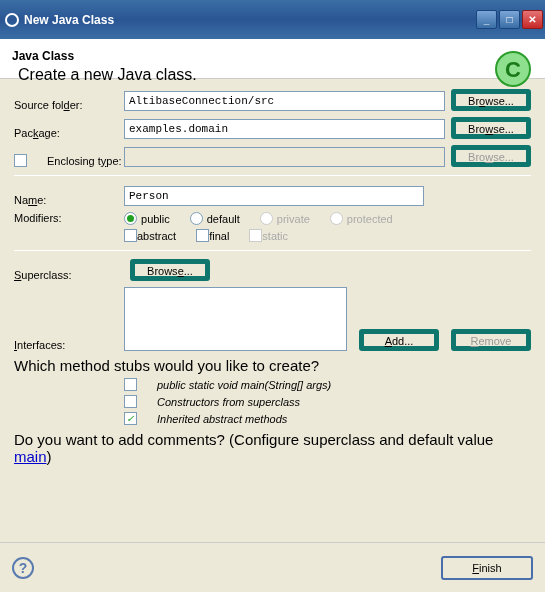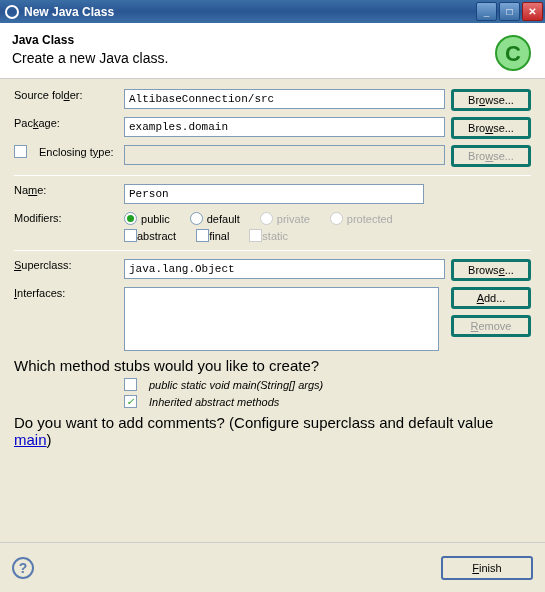--- a/index.html
+++ b/index.html
@@ -7,21 +7,21 @@
     margin: 0;
     font-family: Tahoma, Arial, sans-serif;
     font-size: 11px;
     background: #ece9d8;
     width: 545px;
     height: 592px;
     overflow: hidden;
   }
   .titlebar {
     background: linear-gradient(to bottom, #3b6ea5 0%, #2a5694 50%, #3b6ea5 100%);
-    height: 23px;
+    height: 39px;
     display: flex;
     align-items: center;
     padding: 0 2px 0 4px;
     color: white;
     font-weight: bold;
     font-size: 12px;
     justify-content: center;
   }
   .titlebar-icon {
     width: 16px; height: 16px;
@@ -40,34 +40,34 @@
     font-weight: bold;
     font-size: 10px;
     cursor: pointer;
   }
   .win-btn.close { background: linear-gradient(to bottom,#e57373,#c62828); border-color:#8e1b1b;}
   .header {
     background: white;
     padding: 10px 12px;
     display: flex;
     border-bottom: 1px solid #ccc;
-    height: 56px;
+    height: 40px;
   }
   .header-text { flex: 1; }
   .header-title { font-weight: bold; font-size: 12px; margin-bottom: 3px; color:#000;}
-  .header-sub { font-size: 14px; color:#000; }
+  .header-sub { font-size: 16px; color:#000; margin-left:6px;}
   .header-icon {
     width: 40px; height: 40px;
   }
   .body {
     padding: 10px 14px;
   }
   .row {
     display: flex;
-    align-items: flex-start;
+    align-items: flex-end;
     margin-bottom: 6px;
     min-height: 22px;
   }
   .label {
     width: 110px;
     font-size: 11px;
     color:#000;
   }
   .label .mn { text-decoration: underline; }
   .input {
@@ -81,35 +81,35 @@
   }
   .input.disabled {
     background: #ece9d8;
     color: #888;
   }
   .btn {
     width: 80px;
     height: 22px;
     margin-left: 6px;
     background: #ece9d8;
-    border: 3px solid #0f766e;
+    border: 5px solid #0f766e;
     border-radius: 3px;
     font-size: 11px;
     font-family: inherit;
     cursor: pointer;
   }
   .btn .mn { text-decoration: underline; }
   .btn.disabled { color:#999; cursor:default;}
   .btn.default {
     border: 2px solid #4a6ea9;
   }
   .checkbox-wrap {
     display: flex;
     align-items: center;
-    gap: 12px;
+    gap: 20px;
   }
   .checkbox {
     width: 13px; height: 13px;
     border: 1px solid #7f9db9;
     background: white;
     display: flex; align-items:center; justify-content:center;
     font-size:10px; color:#21a121;
     cursor: pointer;
   }
   .radio {
@@ -144,22 +144,22 @@
     background:#ccc;
     border-bottom:1px solid #fff;
     margin: 8px 0;
   }
   .listbox {
     flex:1;
     height: 64px;
     border:1px solid #7f9db9;
     background:white;
   }
-  .interfaces-row { display:flex; align-items:flex-start;}
-  .interfaces-btns { display:flex; flex-direction:column; margin-left:6px; gap:6px;}
+  .interfaces-row { display:flex; align-items:flex-end;}
+  .interfaces-btns { display:flex; margin-left:6px; gap:6px;}
   .question { font-size:15px; margin-top:6px; margin-bottom:4px;}
   .stub-row { margin-left:110px; margin-bottom:4px;font-style:italic;}
   .link { color:#0000cc; text-decoration:underline; cursor:pointer;}
   .footer {
     position:absolute;
     bottom:0; left:0; right:0;
     height:50px;
     border-top:1px solid #ccc;
     background:#ece9d8;
     display:flex;
@@ -257,39 +257,42 @@
         <span class="mod-item"><span class="checkbox"></span>fina<span class="mn">l</span></span>
         <span class="mod-item disabled"><span class="checkbox" style="border-color:#ccc"></span>stati<span class="mn">c</span></span>
       </div>
     </div>
   </div>
 
   <div class="sep"></div>
 
   <div class="row">
     <span class="label"><span class="mn">S</span>uperclass:</span>
-    <input class="input" value="java.lang.Object" style="">
     <button class="btn">Brows<span class="mn">e</span>...</button>
   </div>
 
   <div class="row interfaces-row">
     <span class="label"><span class="mn">I</span>nterfaces:</span>
     <div class="listbox"></div>
     <div class="interfaces-btns">
       <button class="btn"><span class="mn">A</span>dd...</button>
       <button class="btn disabled"><span class="mn">R</span>emove</button>
     </div>
   </div>
 
   <div class="question">Which method stubs would you like to create?</div>
   <div class="stub-row checkbox-wrap">
     <span class="checkbox"></span>
       <span>public static <span class="mn">v</span>oid main(String[] args)</span>
   </div>
   <div class="stub-row checkbox-wrap">
+    <span class="checkbox"></span>
+      <span><span class="mn">C</span>onstructors from superclass</span>
+  </div>
+  <div class="stub-row checkbox-wrap">
     <span class="checkbox">✓</span>
       <span>In<span class="mn">h</span>erited abstract methods</span>
   </div>
 
   <div class="question">
     <span>Do you want to add comments? (Configure superclass and default value </span><span class="link">main</span><span>)</span>
   </div>
 
 </div>
 

